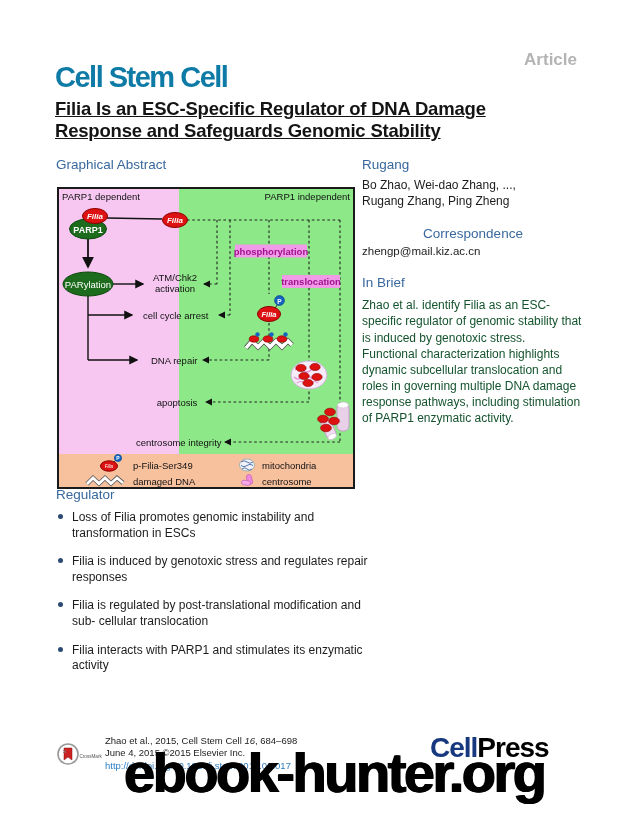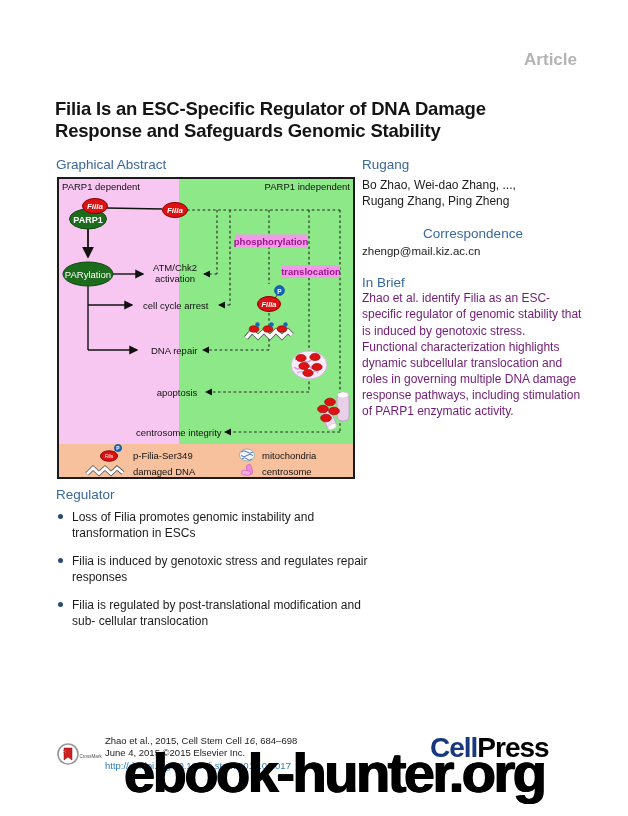--- a/index.html
+++ b/index.html
@@ -2,33 +2,33 @@
 <html><head>
 <meta charset="utf-8">
 <style>
   * { margin:0; padding:0; box-sizing:border-box; }
   html,body { width:628px; height:816px; }
   body { font-family:"Liberation Sans", sans-serif; background:#ffffff; position:relative; overflow:hidden; }
   .page { position:absolute; inset:0; width:628px; height:816px; background:#fff; }
 
   .article-label { position:absolute; top:50px; right:51px; font-size:17px; font-weight:bold; color:#b4b4b4; }
   .journal-logo { position:absolute; top:61px; left:55px; font-size:29px; font-weight:bold; color:#0e7ba7; letter-spacing:-1.5px; }
-  .paper-title { position:absolute; top:98px; left:55px; width:520px; font-size:18.5px; font-weight:bold; color:#141414; line-height:1.18; letter-spacing:-0.2px; }
+  .paper-title { position:absolute; top:98px; left:55px; width:520px; font-size:18.5px; font-weight:bold; color:#141414; line-height:1.18; letter-spacing:-0.2px;text-decoration:underline; }
 
   .section-heading { font-size:13.5px; color:#39689d; font-weight:500; }
 
   .ga-heading { position:absolute; top:157px; left:56px; }
-  .figure-wrap { position:absolute; top:177px; left:57px; width:298px; height:254px; }
+  .figure-wrap { position:absolute; top:187px; left:57px; width:298px; height:254px; }
 
   .right-col { position:absolute; top:157px; left:362px; width:222px; }
   .right-col .names { margin-top:5px; font-size:12px; color:#1c1c1c; line-height:1.35; }
   .right-col .corr-heading { margin-top:17px;text-align:center; }
   .right-col .email { margin-top:4px; font-size:11.5px; color:#1c1c1c; text-decoration:none; display:inline-block; }
   .right-col .brief-heading { margin-top:16px; }
-  .right-col .brief-text { margin-top:0; font-size:12px; color:#701a75; line-height:1.34; width:222px; }
+  .right-col .brief-text { margin-top:7px; font-size:12px; color:#14532d; line-height:1.34; width:222px; }
 
   .highlights { position:absolute; top:487px; left:56px; width:322px; }
   .highlights ul { margin-top:8px; list-style:none; }
   .highlights li { position:relative; padding-left:16px; font-size:12px; font-weight:500; color:#1c1c1c; line-height:1.3; margin-bottom:13px; }
   .highlights li .dot { position:absolute; left:2px; top:4px; width:5px; height:5px; border-radius:50%; background:#2b4a73; }
 
   .footer { position:absolute; top:735px; left:57px; width:520px; }
   .crossmark { position:absolute; left:0; top:6px; width:46px; }
   .citation { position:absolute; left:48px; top:0; font-size:9.5px; color:#1c1c1c; line-height:1.3; }
   .citation .vol { font-style:italic;text-align:center; }
@@ -40,20 +40,21 @@
   .watermark { position:absolute; top:745px; left:124px; font-size:56px; font-weight:bold; color:#000; letter-spacing:-2.5px; white-space:nowrap; line-height:1; text-shadow:0.7px 0 0 #000, -0.7px 0 0 #000; z-index:10; }
 
   .fig-text { font-family:"Liberation Sans", sans-serif; }
 </style>
 </head>
 <body>
 
 <div class="page">
 
   <div class="article-label">Article</div>
+  <div class="journal-logo">Cell Stem Cell</div>
   <h1 class="paper-title">Filia Is an ESC-Specific Regulator of DNA Damage Response and Safeguards Genomic Stability</h1>
 
   <div class="section-heading ga-heading">Graphical Abstract</div>
 
   <div class="figure-wrap">
     <svg width="298" height="302" viewBox="0 0 298 302" class="fig-text">
       <defs>
         <marker id="arr" viewBox="0 0 10 10" refX="8.5" refY="5" markerWidth="6.5" markerHeight="6.5" orient="auto-start-reverse">
           <path d="M0,0 L10,5 L0,10 z" fill="#111"></path>
         </marker>
@@ -215,20 +216,21 @@
     <div class="section-heading brief-heading">In Brief</div>
     <p class="brief-text">Zhao et al. identify Filia as an ESC-specific regulator of genomic stability that is induced by genotoxic stress. Functional characterization highlights dynamic subcellular translocation and roles in governing multiple DNA damage response pathways, including stimulation of PARP1 enzymatic activity.</p>
   </div>
 
   <div class="highlights">
     <div class="section-heading">Regulator</div>
     <ul>
       <li><span class="dot"></span><span>Loss of Filia promotes genomic instability and transformation in ESCs</span></li>
       <li><span class="dot"></span><span>Filia is induced by genotoxic stress and regulates repair responses</span></li>
       <li><span class="dot"></span><span>Filia is regulated by post-translational modification and sub- cellular translocation</span></li>
+      <li><span class="dot"></span><span>Filia interacts with PARP1 and stimulates its enzymatic activity</span></li>
     </ul>
   </div>
 
   <div class="footer">
     <div class="crossmark">
       <svg width="46" height="30" viewBox="0 0 46 30">
         <circle cx="11" cy="13" r="10" fill="#fff" stroke="#999" stroke-width="1.6"></circle>
         <path d="M7,7 h8 v12 l-4,-3 l-4,3 z" fill="#cc2222" stroke="#881111" stroke-width="0.5"></path>
         <path d="M6,9 l3,3 m0,-3 l-3,3" stroke="#888" stroke-width="0.9"></path>
         <text x="22.5" y="16.5" font-size="4.6" fill="#555" font-family="Liberation Sans, sans-serif">CrossMark</text>

